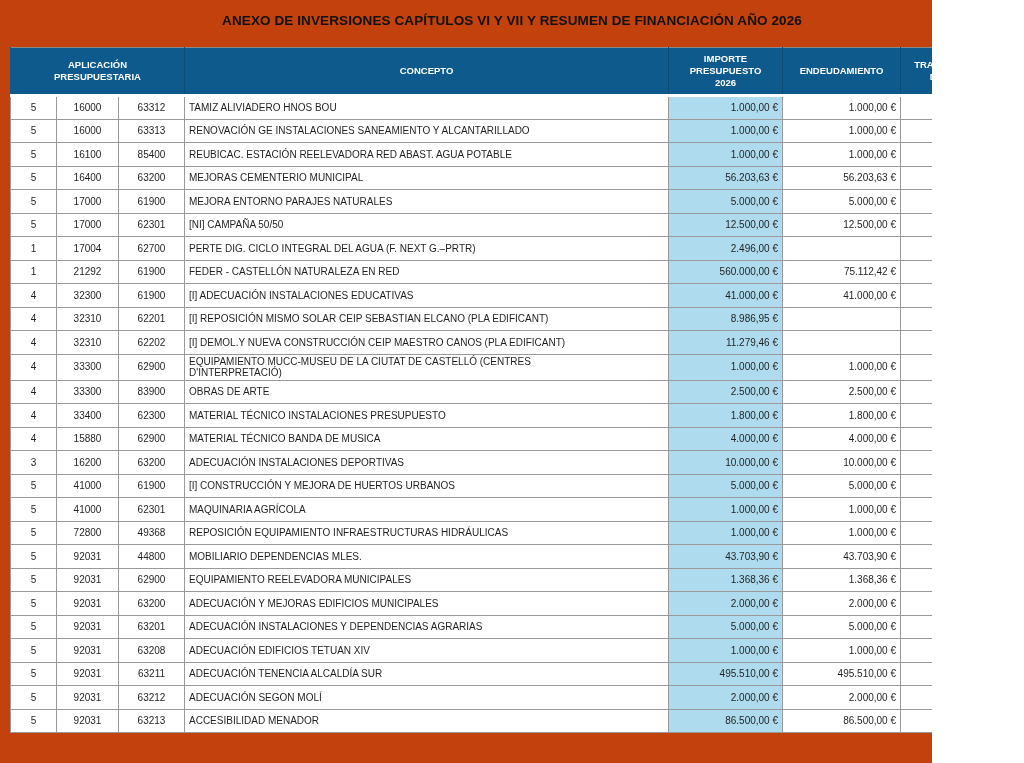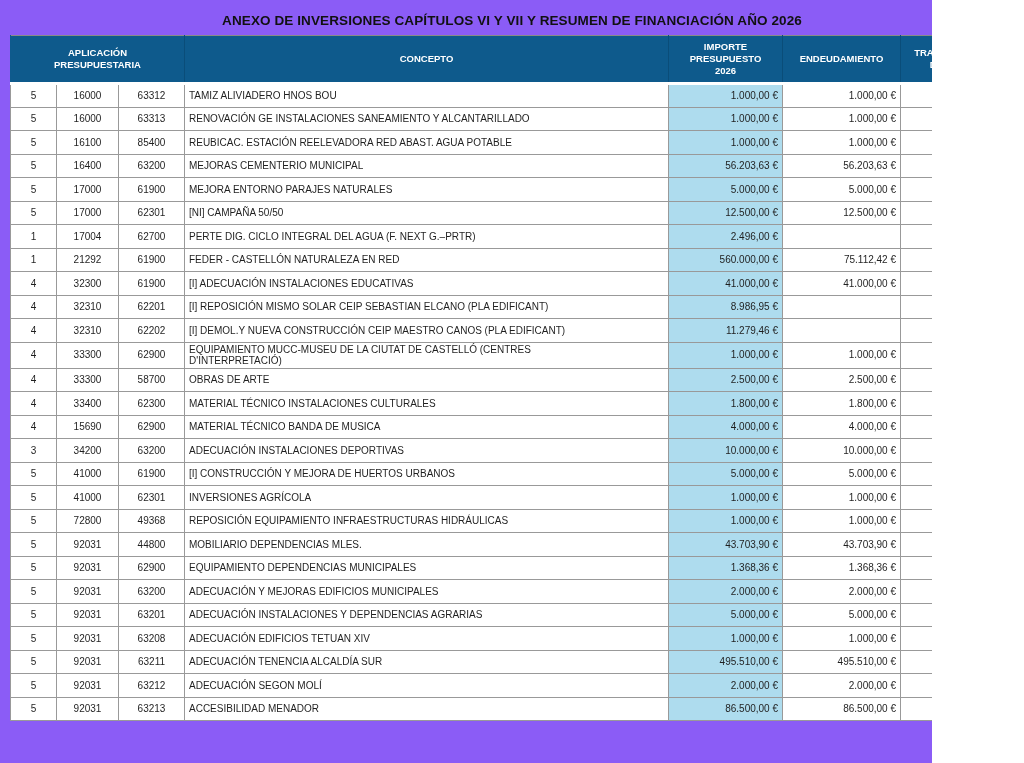--- a/index.html
+++ b/index.html
@@ -1,36 +1,36 @@
 <!DOCTYPE html>
 <html><head>
 <meta charset="utf-8">
 <style>
   html,body{margin:0;padding:0;background:#ffffff;}
   .page{
     position:relative;
     width:932px;height:763px;
-    background:#8b5cf6;
+    background:#c2410c;
     overflow:hidden;
     font-family:"Liberation Sans","DejaVu Sans",sans-serif;
     color:#1f1f1f;
   }
   .title{
     position:absolute;
     top:13px;left:0;width:1024px;
     margin:0;
     text-align:center;
     font-size:13.5px;
     font-weight:bold;
     color:#111111;
     letter-spacing:0.1px;
   }
   table.budget{
     position:absolute;
-    left:10px;top:35px;
+    left:10px;top:47px;
     width:1005px;
     border-collapse:collapse;
     table-layout:fixed;
     border:1px solid #8a8a8a;
   }
   table.budget thead th{
     background:#0e5a8c;
     color:#ffffff;
     font-size:9.5px;
     font-weight:bold;
@@ -206,67 +206,67 @@
           <td class="eco">62900</td>
           <td class="concepto">EQUIPAMIENTO MUCC-MUSEU DE LA CIUTAT DE CASTELLÓ (CENTRES
 D'INTERPRETACIÓ)</td>
           <td class="importe">1.000,00 €</td>
           <td class="endeud">1.000,00 €</td>
           <td class="transf"></td>
         </tr>
         <tr>
           <td class="org">4</td>
           <td class="prog">33300</td>
-          <td class="eco">58700</td>
+          <td class="eco">83900</td>
           <td class="concepto">OBRAS DE ARTE</td>
           <td class="importe">2.500,00 €</td>
           <td class="endeud">2.500,00 €</td>
           <td class="transf"></td>
         </tr>
         <tr>
           <td class="org">4</td>
           <td class="prog">33400</td>
           <td class="eco">62300</td>
-          <td class="concepto">MATERIAL TÉCNICO INSTALACIONES CULTURALES</td>
+          <td class="concepto">MATERIAL TÉCNICO INSTALACIONES PRESUPUESTO</td>
           <td class="importe">1.800,00 €</td>
           <td class="endeud">1.800,00 €</td>
           <td class="transf"></td>
         </tr>
         <tr>
           <td class="org">4</td>
-          <td class="prog">15690</td>
+          <td class="prog">15880</td>
           <td class="eco">62900</td>
           <td class="concepto">MATERIAL TÉCNICO BANDA DE MUSICA</td>
           <td class="importe">4.000,00 €</td>
           <td class="endeud">4.000,00 €</td>
           <td class="transf"></td>
         </tr>
         <tr>
           <td class="org">3</td>
-          <td class="prog">34200</td>
+          <td class="prog">16200</td>
           <td class="eco">63200</td>
           <td class="concepto">ADECUACIÓN INSTALACIONES DEPORTIVAS</td>
           <td class="importe">10.000,00 €</td>
           <td class="endeud">10.000,00 €</td>
           <td class="transf"></td>
         </tr>
         <tr>
           <td class="org">5</td>
           <td class="prog">41000</td>
           <td class="eco">61900</td>
           <td class="concepto">[I] CONSTRUCCIÓN Y MEJORA DE HUERTOS URBANOS</td>
           <td class="importe">5.000,00 €</td>
           <td class="endeud">5.000,00 €</td>
           <td class="transf"></td>
         </tr>
         <tr>
           <td class="org">5</td>
           <td class="prog">41000</td>
           <td class="eco">62301</td>
-          <td class="concepto">INVERSIONES AGRÍCOLA</td>
+          <td class="concepto">MAQUINARIA AGRÍCOLA</td>
           <td class="importe">1.000,00 €</td>
           <td class="endeud">1.000,00 €</td>
           <td class="transf"></td>
         </tr>
         <tr>
           <td class="org">5</td>
           <td class="prog">72800</td>
           <td class="eco">49368</td>
           <td class="concepto">REPOSICIÓN EQUIPAMIENTO INFRAESTRUCTURAS HIDRÁULICAS</td>
           <td class="importe">1.000,00 €</td>
@@ -279,21 +279,21 @@
           <td class="eco">44800</td>
           <td class="concepto">MOBILIARIO DEPENDENCIAS MLES.</td>
           <td class="importe">43.703,90 €</td>
           <td class="endeud">43.703,90 €</td>
           <td class="transf"></td>
         </tr>
         <tr>
           <td class="org">5</td>
           <td class="prog">92031</td>
           <td class="eco">62900</td>
-          <td class="concepto">EQUIPAMIENTO DEPENDENCIAS MUNICIPALES</td>
+          <td class="concepto">EQUIPAMIENTO REELEVADORA MUNICIPALES</td>
           <td class="importe">1.368,36 €</td>
           <td class="endeud">1.368,36 €</td>
           <td class="transf"></td>
         </tr>
         <tr>
           <td class="org">5</td>
           <td class="prog">92031</td>
           <td class="eco">63200</td>
           <td class="concepto">ADECUACIÓN Y MEJORAS EDIFICIOS MUNICIPALES</td>
           <td class="importe">2.000,00 €</td>

